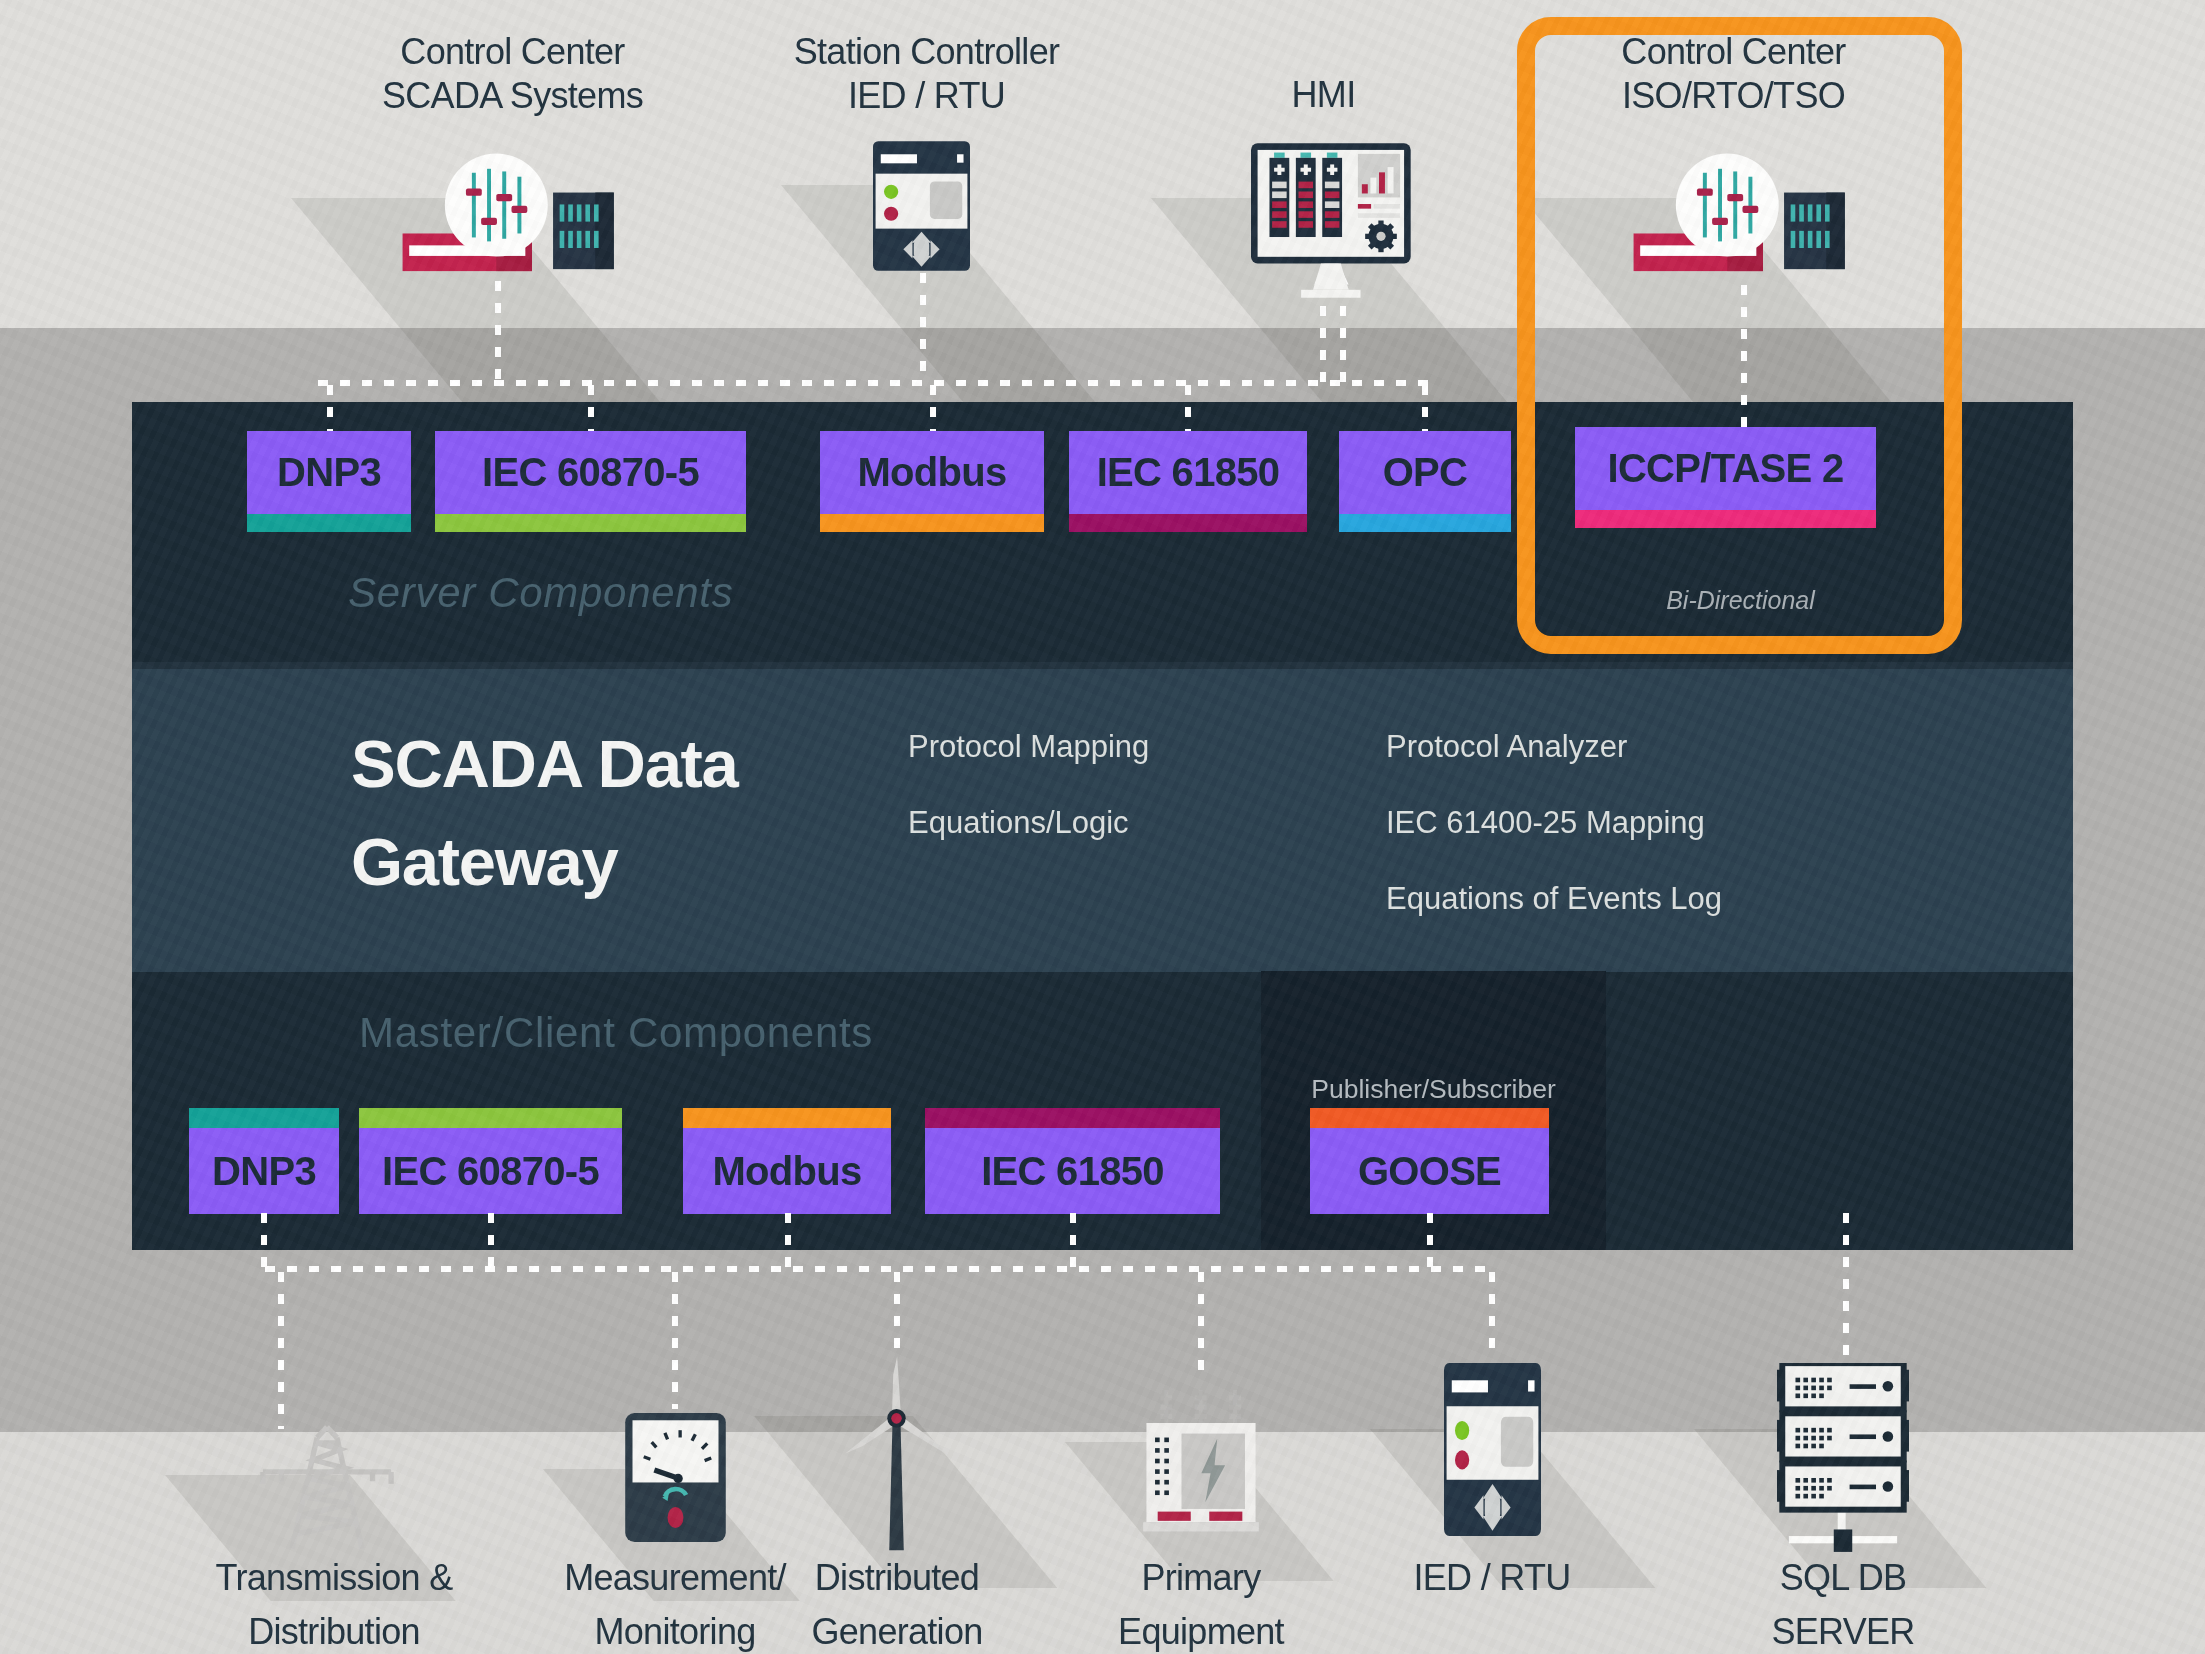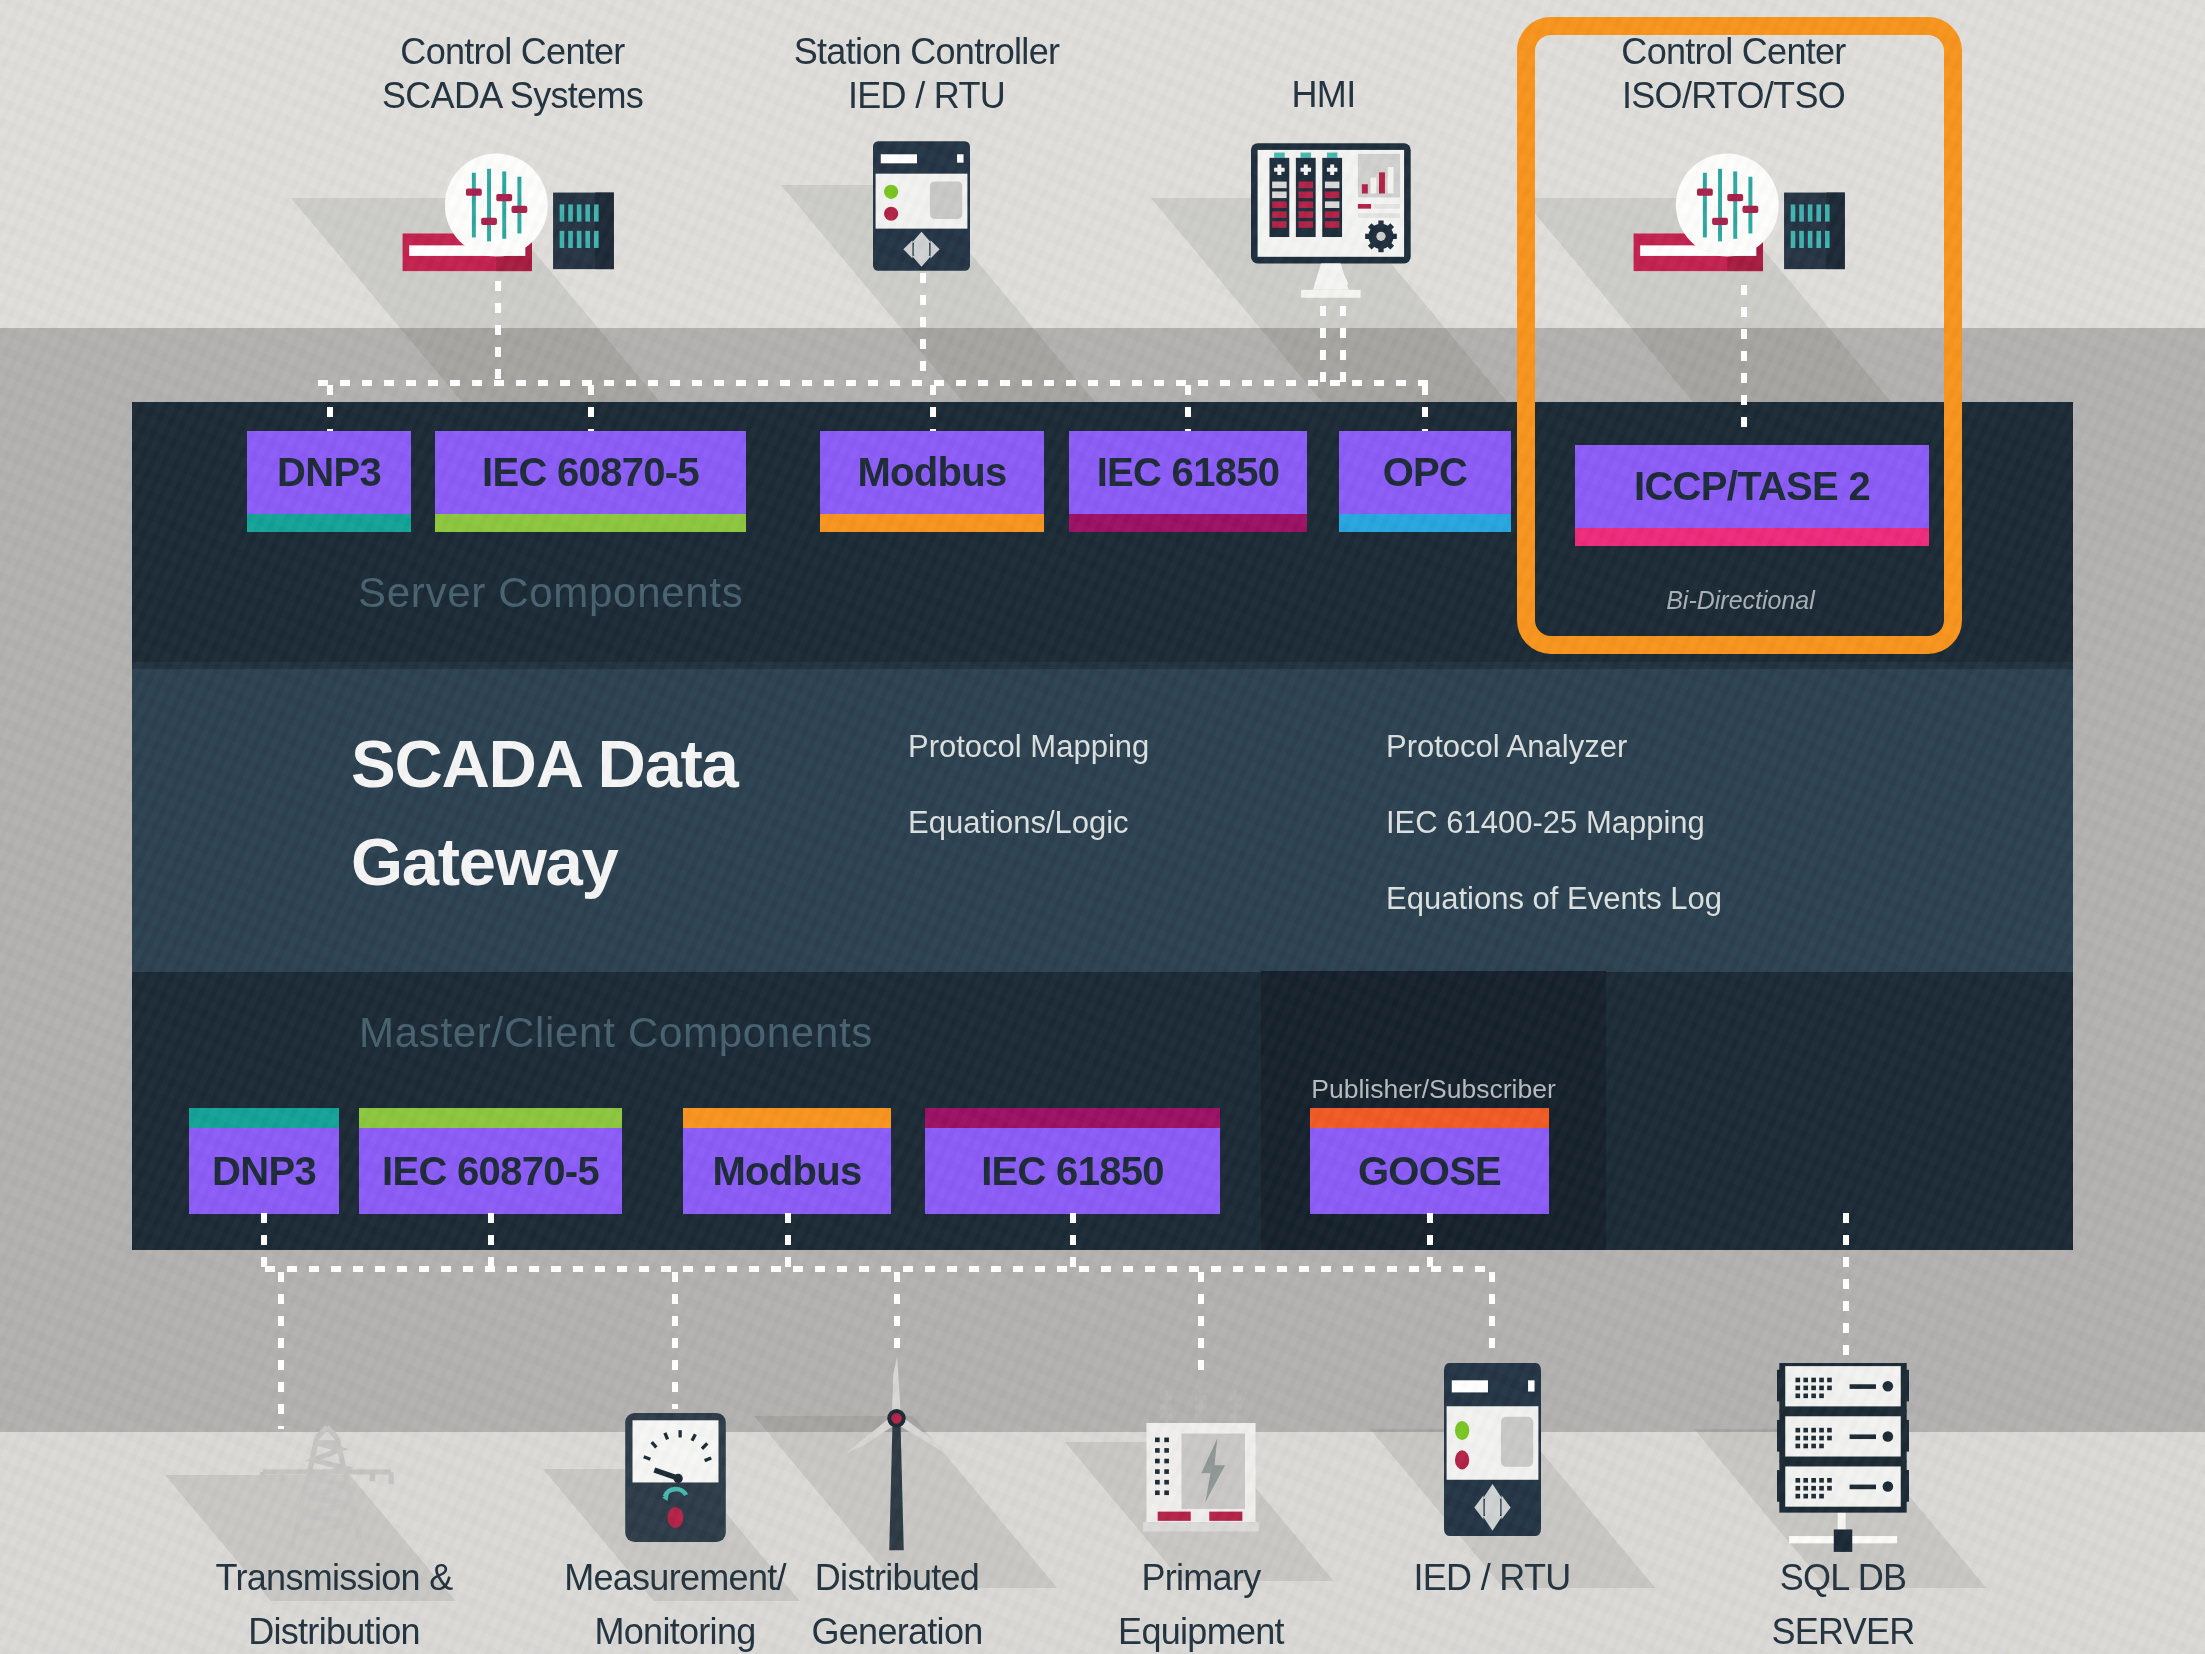--- a/index.html
+++ b/index.html
@@ -97,26 +97,26 @@
     <div class="bar" style="background: rgb(247, 148, 30);"></div>
   </div>
   <div class="pbox server" style="left:1069px;top:431px;width:238px;height:101px;">
     <span class="lbl">IEC 61850</span>
     <div class="bar" style="background: rgb(155, 16, 99);"></div>
   </div>
   <div class="pbox server" style="left:1339px;top:431px;width:172px;height:101px;">
     <span class="lbl">OPC</span>
     <div class="bar" style="background: rgb(39, 166, 222);"></div>
   </div>
-  <div class="pbox server" style="left:1575px;top:445px;width:354px;height:101px;">
+  <div class="pbox server" style="left:1575px;top:427px;width:301px;height:101px;">
     <span class="lbl">ICCP/TASE 2</span>
     <div class="bar" style="background: rgb(238, 42, 123);"></div>
   </div>
 
-  <div class="seclabel" style="left:358px;top:569px;">Server Components</div>
+  <div class="seclabel" style="left:348px;top:569px;font-style:italic;">Server Components</div>
   <div class="abs" style="left:1575px;top:586px;width:331px;text-align:center;font-size:25px;color:#a9b0b5;font-style:italic;">Bi-Directional</div>
 
   <div class="abs" style="left:351px;top:715px;font-size:67px;line-height:98px;font-weight:bold;color:#f4f5f4;letter-spacing:-1.3px;">
     <div>SCADA Data</div>
     <div>Gateway</div>
   </div>
   <div class="feat" style="left:900px;top:709px;margin-left:8px;">
     <div>Protocol Mapping</div>
     <div>Equations/Logic</div>
   </div>

